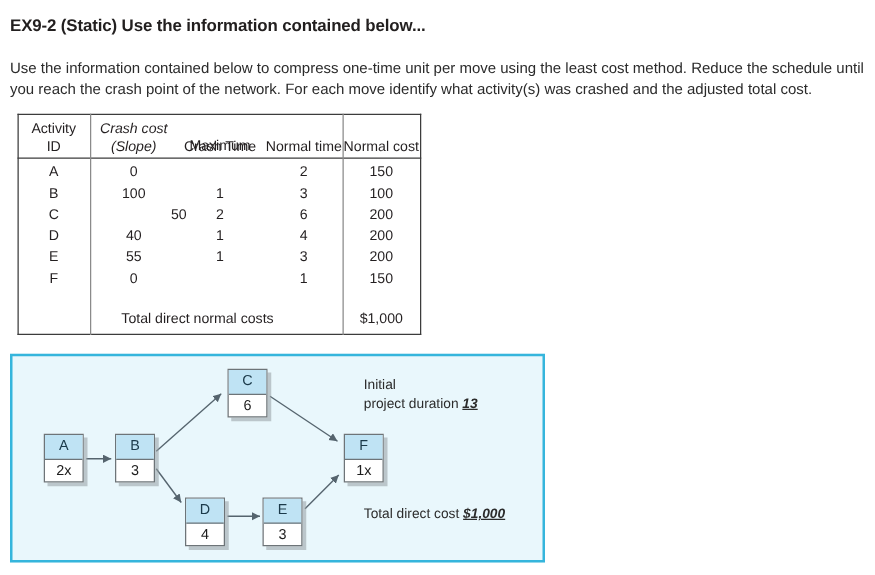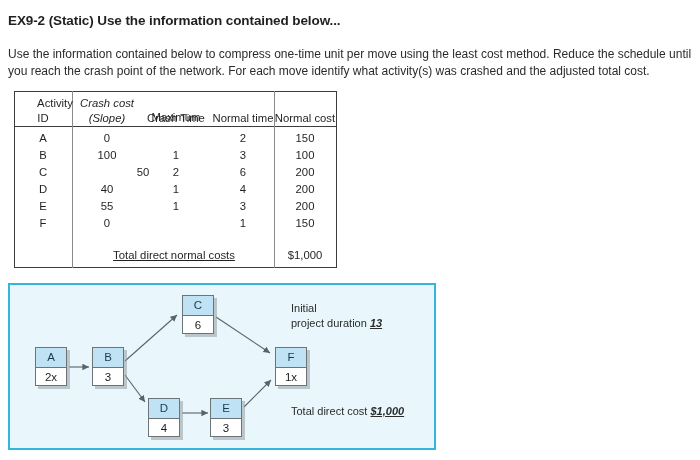--- a/index.html
+++ b/index.html
@@ -76,21 +76,21 @@
 
   <div class="tbl-line" style="left:0;   top:0;   width:323px; height:1px;"></div>
   <div class="tbl-line" style="left:0;   top:35px; width:323px; height:1px;"></div>
   <div class="tbl-line" style="left:0;   top:176px; width:323px; height:1px;"></div>
 
   <div class="tbl-vedge" style="left:0;    top:0; height:177px;"></div>
   <div class="tbl-vline" style="left:58px; top:0; height:177px;"></div>
   <div class="tbl-vline" style="left:260px;top:0; height:177px;"></div>
   <div class="tbl-vedge" style="left:322px;top:0; height:177px;"></div>
 
-  <div class="cell" style="left:2px;   top:6px;  width:54px;margin-left:12px;">Activity</div>
+  <div class="cell" style="left:2px;   top:6px;  width:54px;">Activity</div>
   <div class="cell" style="left:2px;   top:21px; width:54px;">ID</div>
 
   <div class="cell" style="left:60px;  top:6px;  width:66px;font-style:italic;">Crash cost</div>
   <div class="cell" style="left:60px;  top:21px; width:66px;font-style:italic;">(Slope)</div>
 
   <div class="cell" style="left:128px; top:20px;  width:68px;">Maximum</div>
   <div class="cell" style="left:126px; top:21px; width:72px;">Crash Time</div>
 
   <div class="cell" style="left:196px; top:21px; width:66px;">Normal time</div>
   <div class="cell" style="left:260px; top:21px; width:62px;">Normal cost</div>
@@ -131,21 +131,21 @@
     <div class="cell" style="left:260px; top:109px; width:62px;">200</div>
   </div>
   <div>
     <div class="cell" style="left:2px;   top:126px; width:54px;">F</div>
     <div class="cell" style="left:60px;  top:126px; width:66px;">0</div>
     <div class="cell" style="left:128px; top:126px; width:68px;"></div>
     <div class="cell" style="left:196px; top:126px; width:66px;">1</div>
     <div class="cell" style="left:260px; top:126px; width:62px;">150</div>
   </div>
 
-  <div class="cell" style="left:60px;  top:158px; width:200px;text-decoration:underline;">Total direct normal costs</div>
+  <div class="cell" style="left:44px;  top:158px; width:200px;">Total direct normal costs</div>
   <div class="cell" style="left:260px; top:158px; width:62px;">$1,000</div>
 </div>
 
 <div id="network-panel">
 
   <svg id="network-svg" viewBox="0 0 428 167">
     <defs>
       <marker id="ah" markerWidth="7" markerHeight="7" refX="6" refY="3" orient="auto">
         <path d="M0,0 L6,3 L0,6 z" fill="#55646e"></path>
       </marker>

